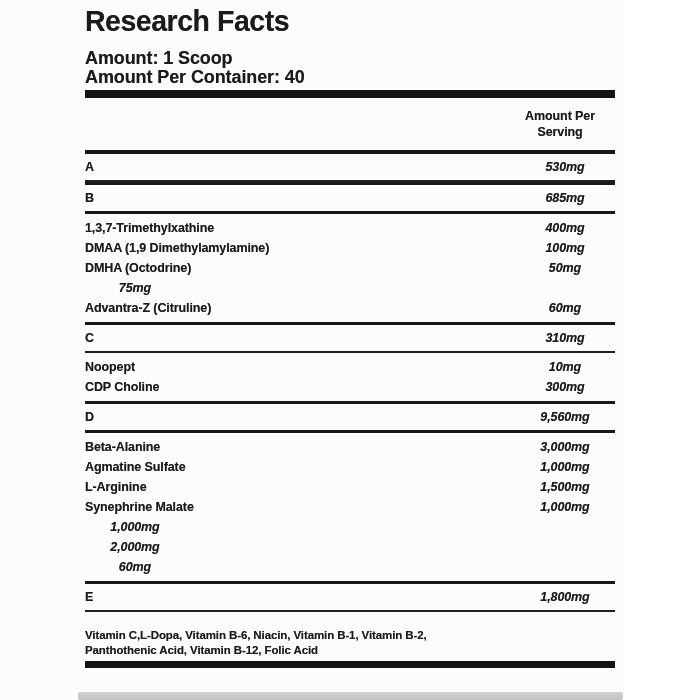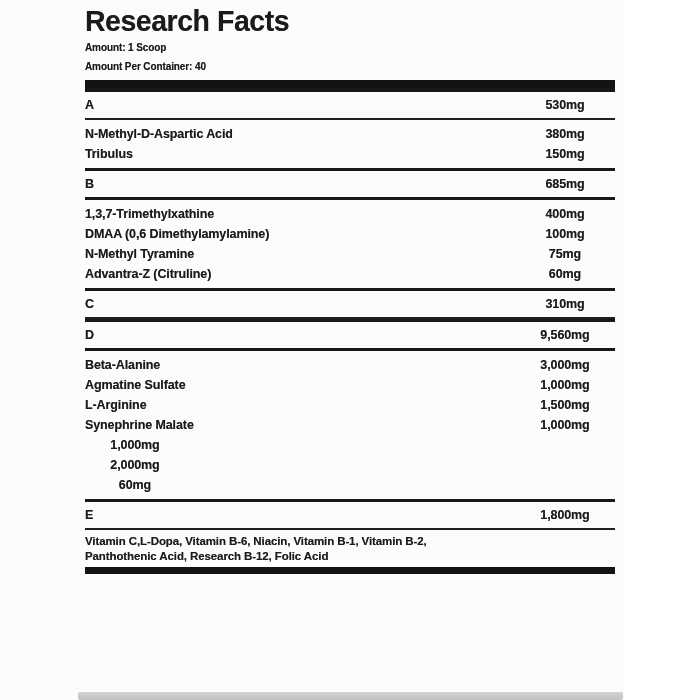--- a/index.html
+++ b/index.html
@@ -26,21 +26,22 @@
     padding-top: 3px;
     font-size: 30px;
     font-weight: bold;
     letter-spacing: -0.5px;
     transform: scaleX(0.95);
     transform-origin: left center;
     line-height: 36px;
     white-space: nowrap;
   }
   .serving-info {
-    font-size: 10px;
+    margin-top: 10px;
+    font-size: 18px;
     font-weight: bold;
     line-height: 18.5px;
     letter-spacing: -0.1px;
   }
   .bar-thick {
     height: 8px;
     background: #131313;
     margin-top: 4px;
   }
   .col-header-wrap {
@@ -65,27 +66,28 @@
     justify-content: space-between;
     align-items: center;
     font-size: 12.5px;
     font-weight: bold;
     letter-spacing: -0.1px;
   }
   .row .val {
     width: 100px;
     text-align: center;
     flex: 0 0 auto;
+    font-style: italic;
   }
   .row .nm { flex: 1 1 auto; text-align: left; }
   .section-row { height: 26px; }
   .item-group { padding: 4px 0; }
   .item-row { height: 20px; }
   .footnote {
-    padding-top: 4px;
+    padding-top: 16px;
     font-size: 11.5px;
     font-weight: bold;
     line-height: 15px;
     letter-spacing: -0.1px;
   }
   .bar-bottom {
     height: 7px;
     background: #141414;
     margin-top: 3px;
   }
@@ -105,69 +107,78 @@
 
     <div class="title">Research Facts</div>
 
     <div class="serving-info">
       <div>Amount: 1 Scoop</div>
       <div>Amount Per Container: 40</div>
     </div>
 
     <div class="bar-thick"></div>
 
+    <div class="col-header-wrap">
+      <div class="col-header">
+        <div>Amount Per</div>
+        <div>Serving</div>
+      </div>
+    </div>
 
     <div class="rule-heavy"></div>
 
     <div id="facts-table">
         <div class="row section-row">
           <span class="nm">A</span>
           <span class="val">530mg</span>
         </div>
         <div class="rule"></div>
-        <div class="item-group">
-          <div class="row item-row">
-            <span class="nm">N-Methyl-D-Aspartic Acid</span>
-            <span class="val">380mg</span>
-          </div>
-          <div class="row item-row">
-            <span class="nm">Tribulus</span>
-            <span class="val">150mg</span>
-          </div>
-        </div>
         <div class="rule-mid"></div>
         <div class="row section-row">
           <span class="nm">B</span>
           <span class="val">685mg</span>
         </div>
         <div class="rule-mid"></div>
         <div class="item-group">
           <div class="row item-row">
             <span class="nm">1,3,7-Trimethylxathine</span>
             <span class="val">400mg</span>
           </div>
           <div class="row item-row">
-            <span class="nm">DMAA (0,6 Dimethylamylamine)</span>
+            <span class="nm">DMAA (1,9 Dimethylamylamine)</span>
             <span class="val">100mg</span>
           </div>
           <div class="row item-row">
-            <span class="nm">N-Methyl Tyramine</span>
+            <span class="nm">DMHA (Octodrine)</span>
+            <span class="val">50mg</span>
+          </div>
+          <div class="row item-row">
             <span class="val">75mg</span>
           </div>
           <div class="row item-row">
             <span class="nm">Advantra-Z (Citruline)</span>
             <span class="val">60mg</span>
           </div>
         </div>
         <div class="rule-mid"></div>
         <div class="row section-row">
           <span class="nm">C</span>
           <span class="val">310mg</span>
         </div>
         <div class="rule"></div>
+        <div class="item-group">
+          <div class="row item-row">
+            <span class="nm">Noopept</span>
+            <span class="val">10mg</span>
+          </div>
+          <div class="row item-row">
+            <span class="nm">CDP Choline</span>
+            <span class="val">300mg</span>
+          </div>
+        </div>
         <div class="rule-mid"></div>
         <div class="row section-row">
           <span class="nm">D</span>
           <span class="val">9,560mg</span>
         </div>
         <div class="rule-mid"></div>
         <div class="item-group">
           <div class="row item-row">
             <span class="nm">Beta-Alanine</span>
             <span class="val">3,000mg</span>
@@ -197,20 +208,20 @@
         <div class="rule-mid"></div>
         <div class="row section-row">
           <span class="nm">E</span>
           <span class="val">1,800mg</span>
         </div>
         <div class="rule"></div>
       </div>
 
     <div class="footnote">
       <div>Vitamin C,L-Dopa, Vitamin B-6, Niacin, Vitamin B-1, Vitamin B-2,</div>
-      <div>Panthothenic Acid, Research B-12, Folic Acid</div>
+      <div>Panthothenic Acid, Vitamin B-12, Folic Acid</div>
     </div>
 
     <div class="bar-bottom"></div>
   </div>
 
   <div class="bottom-strip"></div>
 </div>
 
 </body></html>

